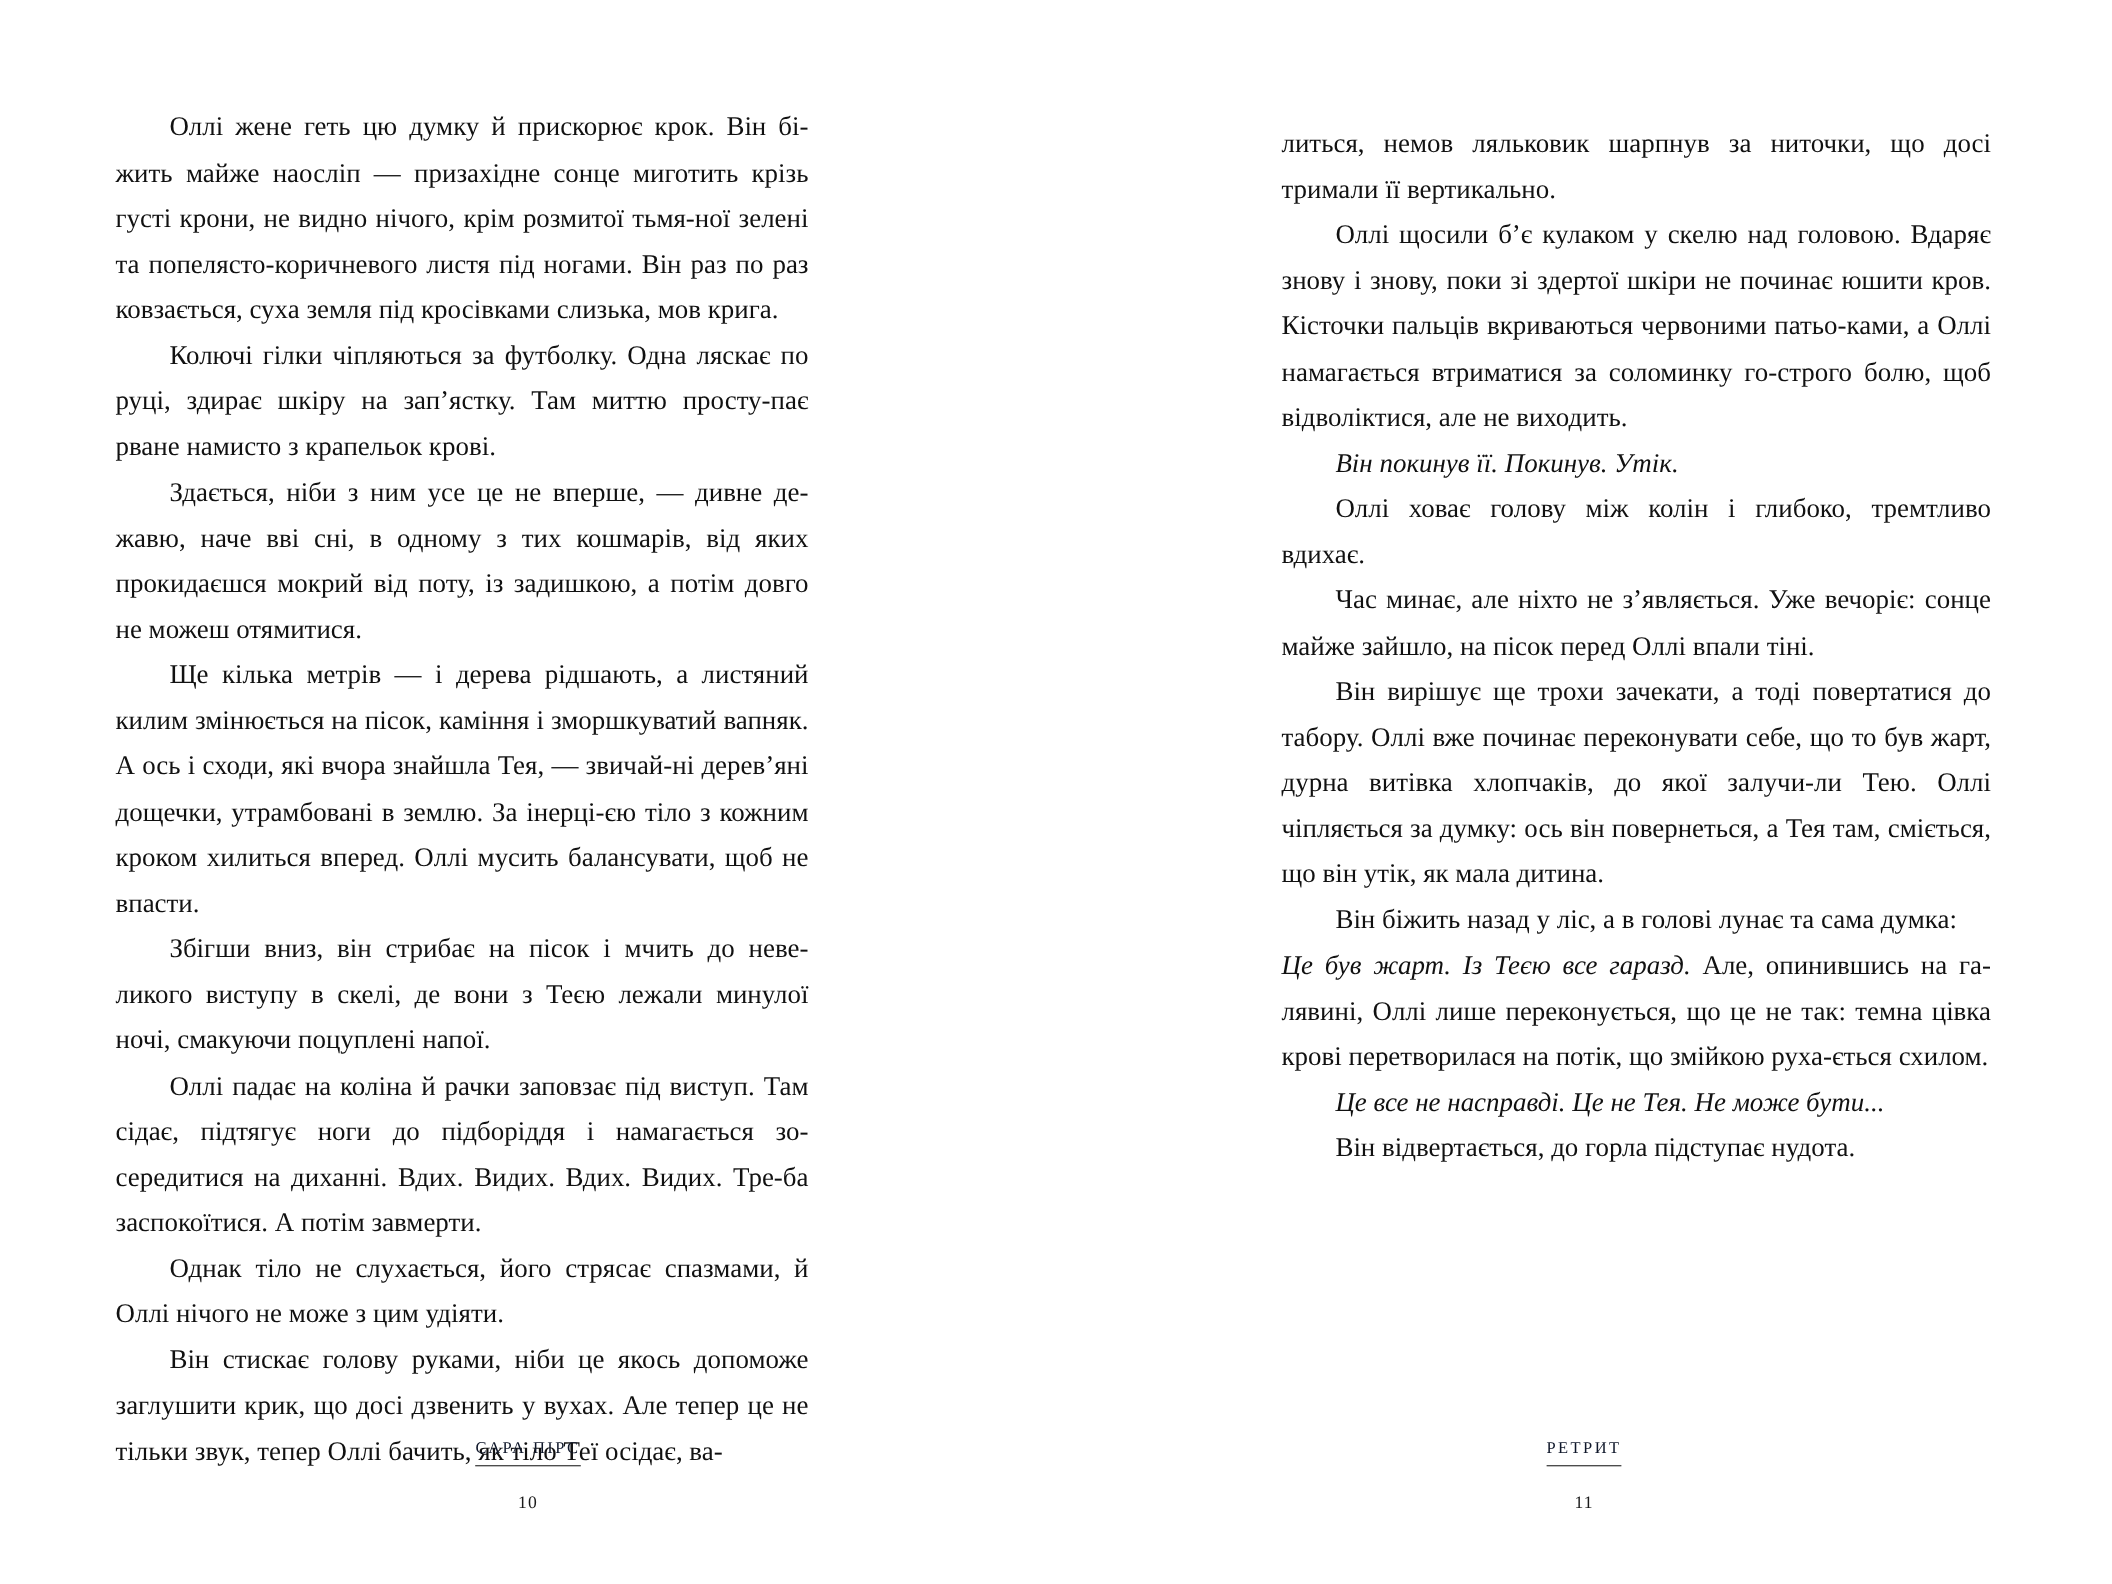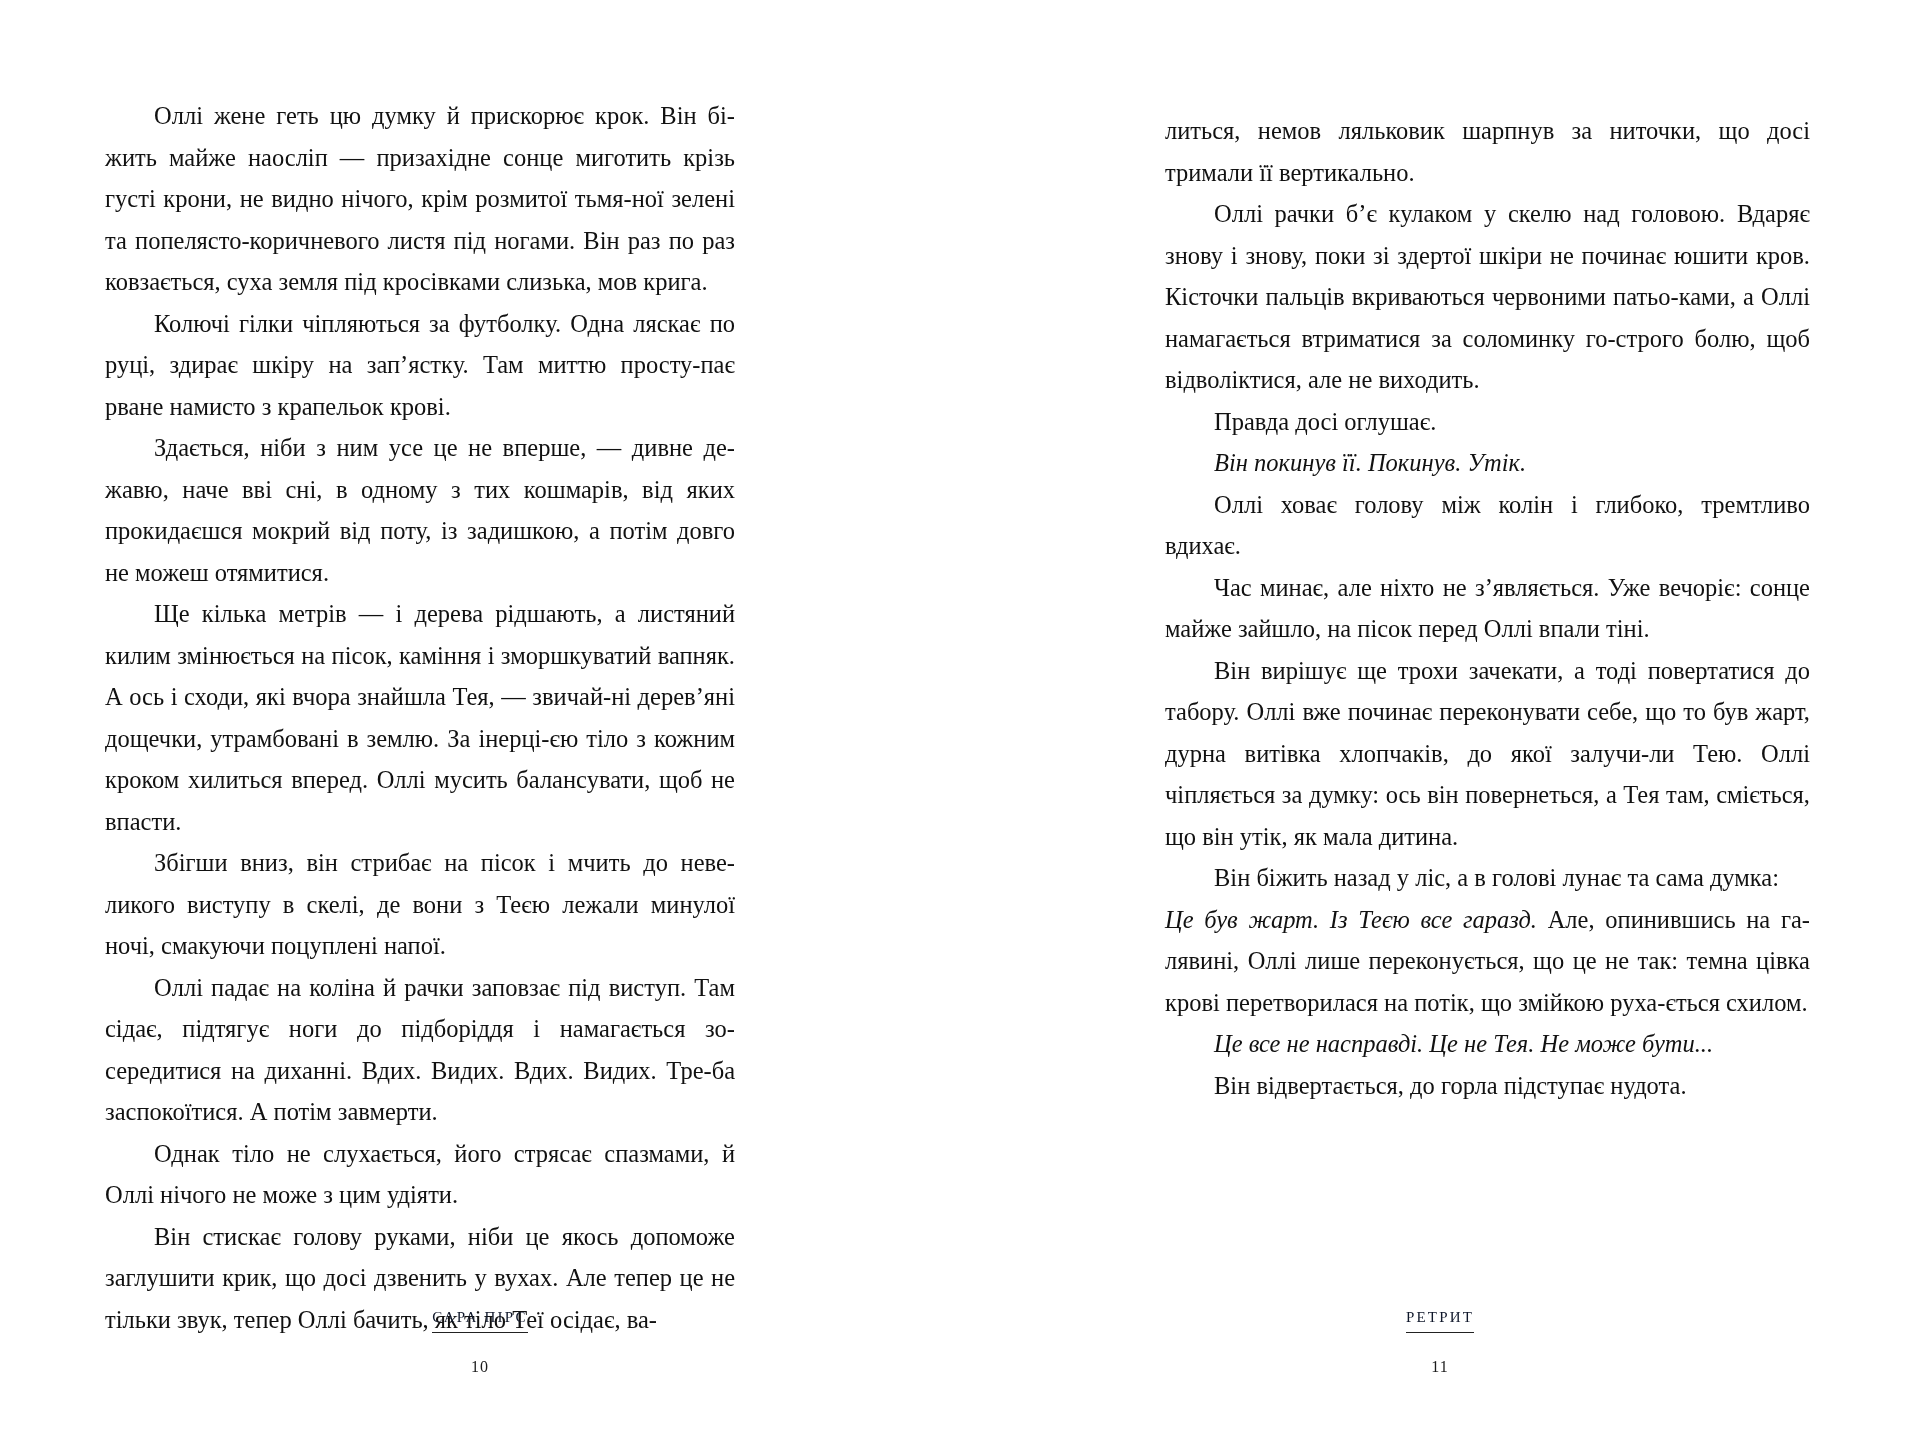--- a/index.html
+++ b/index.html
@@ -106,22 +106,21 @@
         <div class="runhead">САРА ПІРС</div>
         <span class="rule"></span>
       </div>
       <div class="folio">10</div>
     </div>
   </div>
 
   <div class="page page-right">
     <div class="textblock">
       <p class="noindent">литься, немов ляльковик шарпнув за ниточки, що досі тримали її вертикально.</p>
-      <p>Оллі рачки б’є кулаком у скелю над головою. Вдаряє знову і знову, поки зі здертої шкіри не починає юшити кров. Кісточки пальців вкриваються червоними патьо-ками, а Оллі намагається втриматися за соломинку го-строго болю, щоб відволіктися, але не виходить.</p>
-      <p>Правда досі оглушає.</p>
+      <p>Оллі щосили б’є кулаком у скелю над головою. Вдаряє знову і знову, поки зі здертої шкіри не починає юшити кров. Кісточки пальців вкриваються червоними патьо-ками, а Оллі намагається втриматися за соломинку го-строго болю, щоб відволіктися, але не виходить.</p>
       <p class="italic">Він покинув її. Покинув. Утік.</p>
       <p>Оллі ховає голову між колін і глибоко, тремтливо вдихає.</p>
       <p>Час минає, але ніхто не з’являється. Уже вечоріє: сонце майже зайшло, на пісок перед Оллі впали тіні.</p>
       <p>Він вирішує ще трохи зачекати, а тоді повертатися до табору. Оллі вже починає переконувати себе, що то був жарт, дурна витівка хлопчаків, до якої залучи-ли Тею. Оллі чіпляється за думку: ось він повернеться, а Тея там, сміється, що він утік, як мала дитина.</p>
       <p>Він біжить назад у ліс, а в голові лунає та сама думка:</p>
       <p class="noindent"><em>Це був жарт. Із Теєю все гаразд.</em><span> Але, опинившись на га-лявині, Оллі лише переконується, що це не так: темна цівка крові перетворилася на потік, що змійкою руха-ється схилом.</span></p>
       <p class="italic">Це все не насправді. Це не Тея. Не може бути...</p>
       <p>Він відвертається, до горла підступає нудота.</p>
     </div>
 

